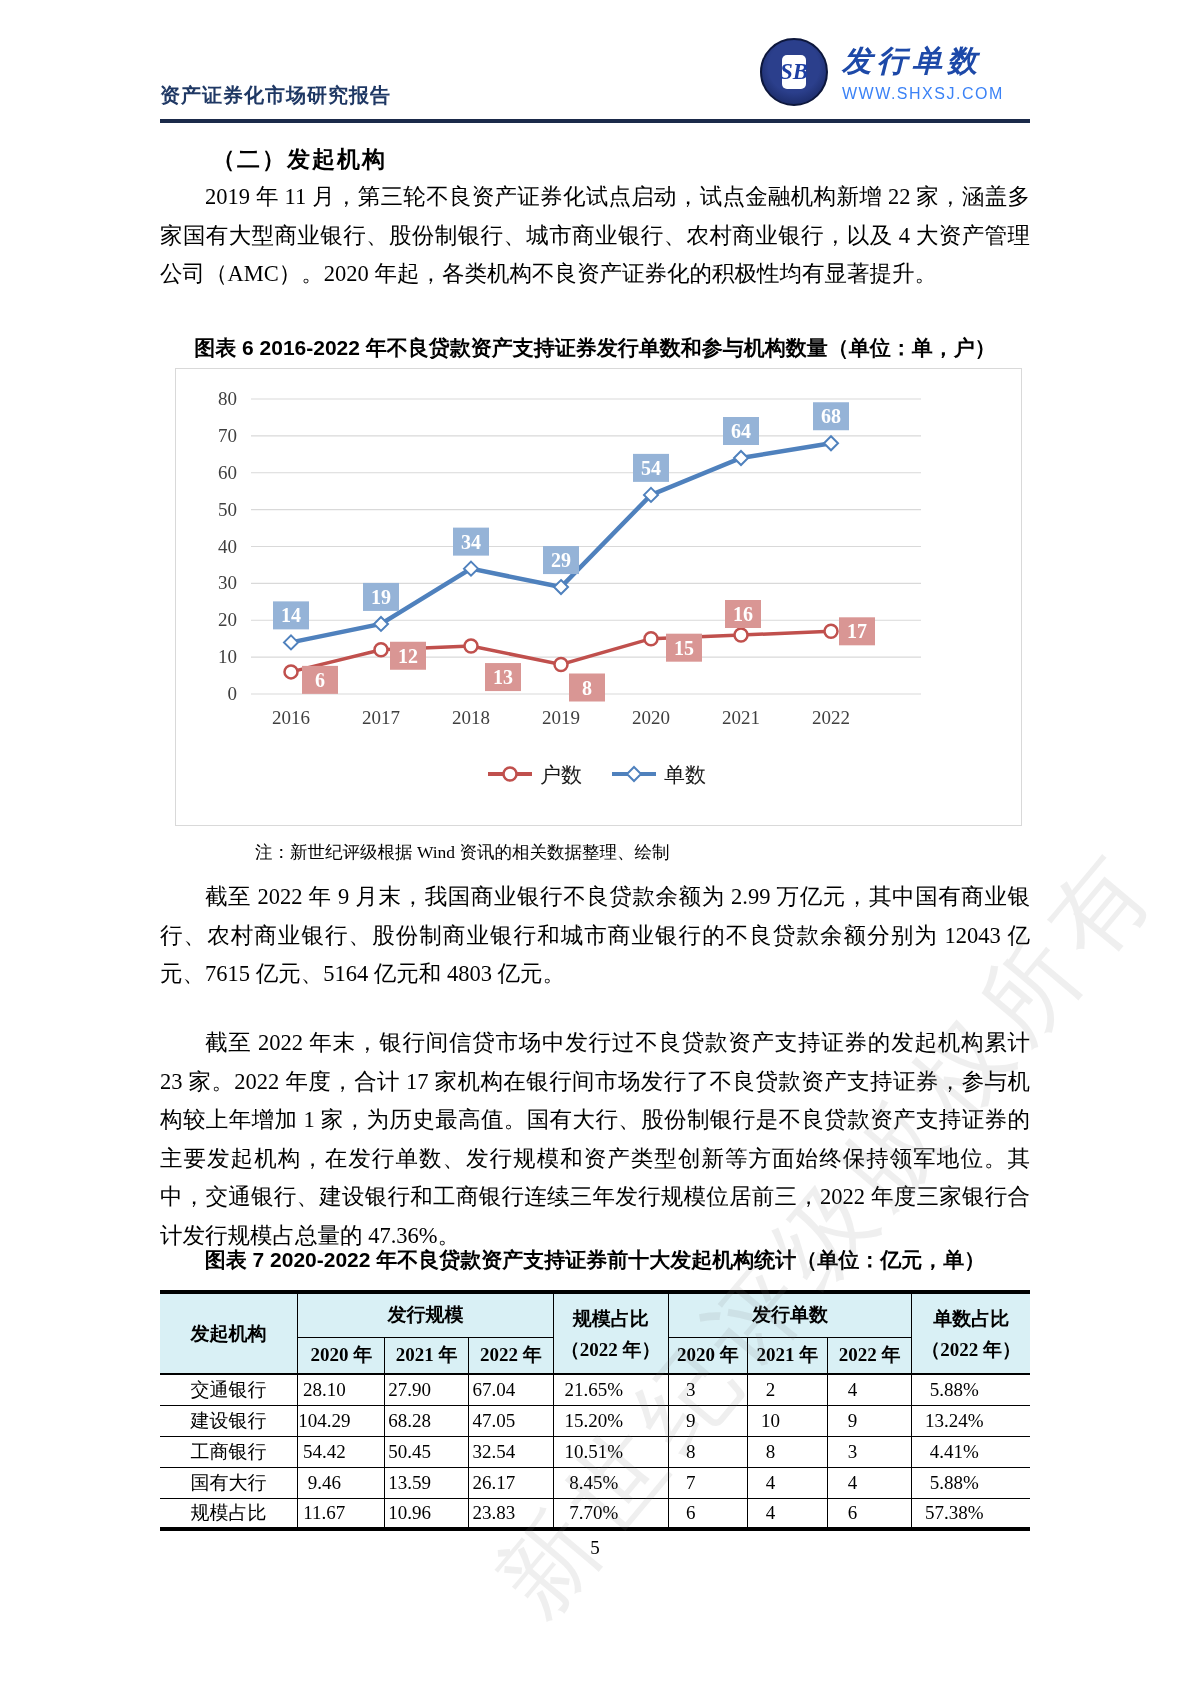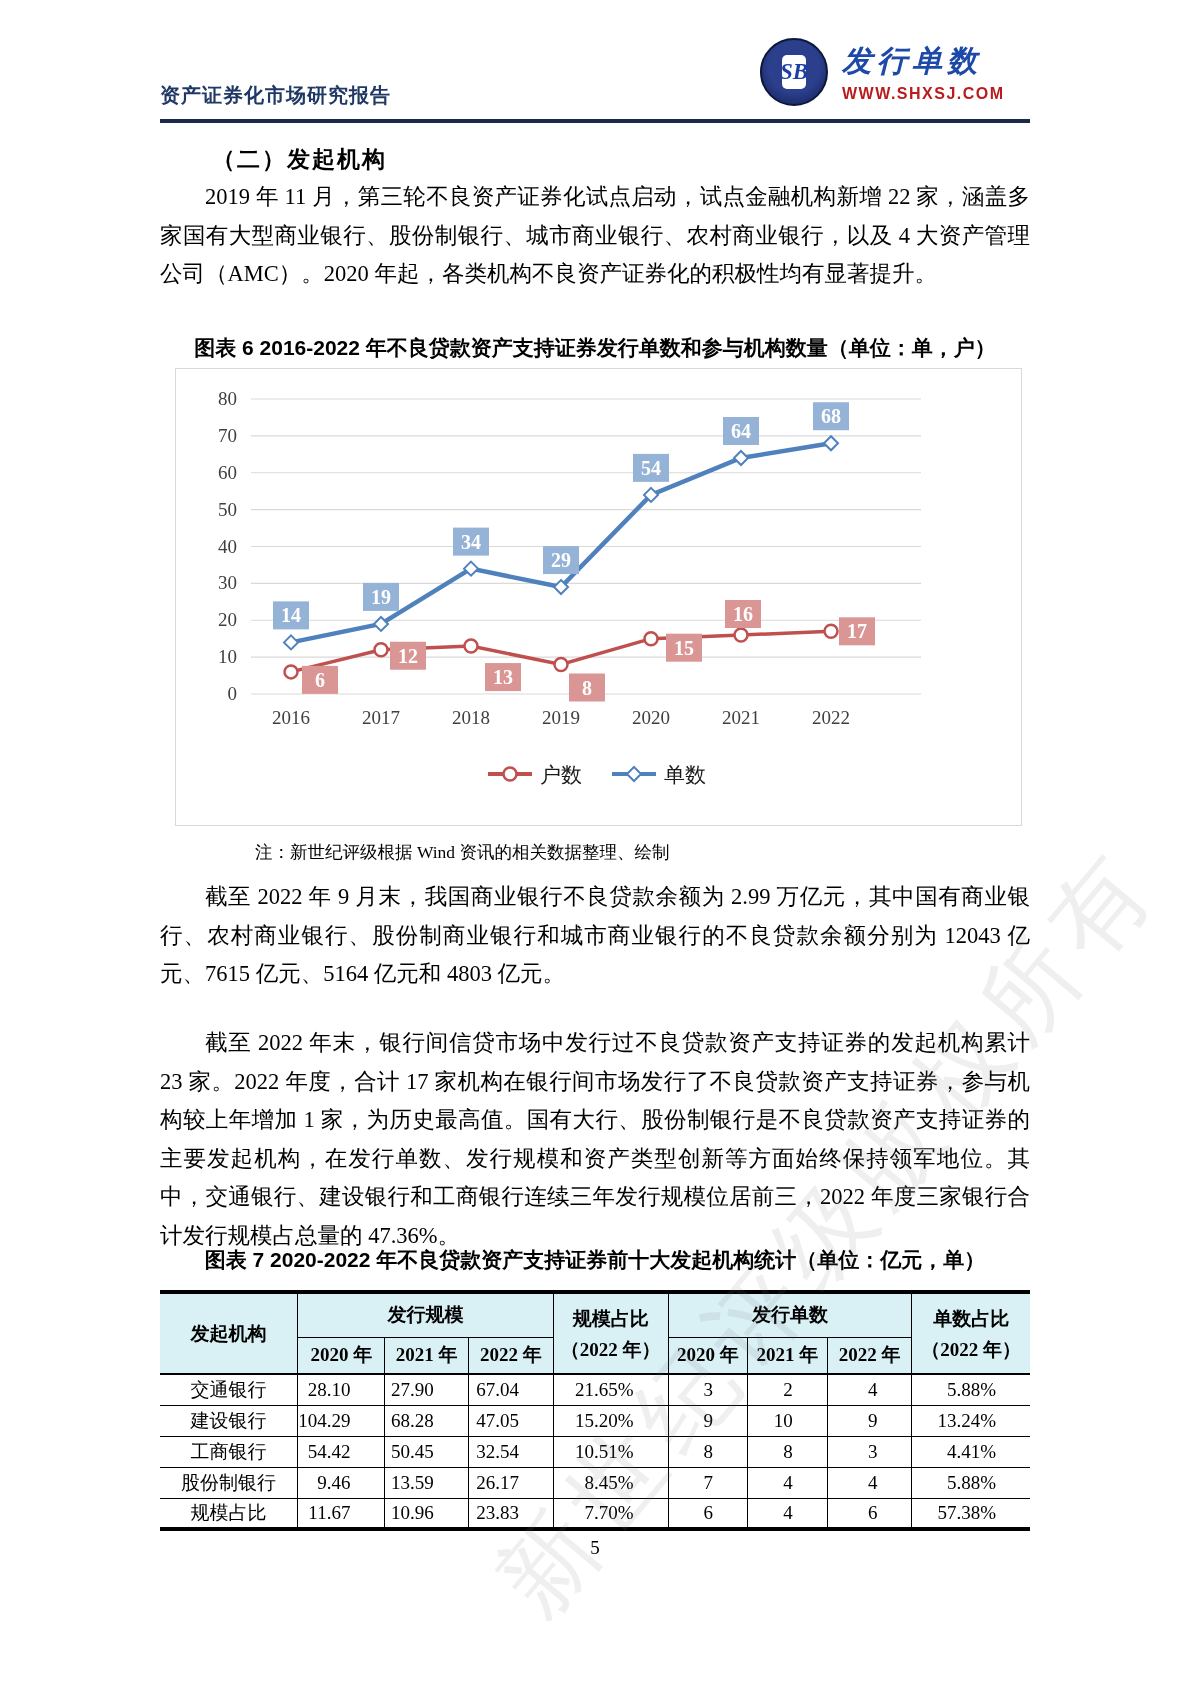--- a/index.html
+++ b/index.html
@@ -10,21 +10,21 @@
   .report-title{position:absolute;left:160px;top:82px;font-family:"Liberation Sans",sans-serif;
         font-weight:bold;font-size:20px;color:var(--accent,#1F3864);letter-spacing:1px}
   .header-rule{position:absolute;left:160px;top:119px;width:870px;height:4px;background:var(--rule,#1B2A4A)}
   .logo{position:absolute;left:760px;top:38px;display:flex;align-items:center;gap:14px}
   .logo-circle{width:68px;height:68px;border-radius:50%;
         background:radial-gradient(circle at 50% 42%,#2b3f8c 0 52%,#101d4e 100%);
         display:flex;align-items:center;justify-content:center;flex:none;border:2px solid #0d173c}
   .logo-inner{width:24px;height:34px;background:#fff;border-radius:5px;display:flex;align-items:center;
         justify-content:center;font-weight:bold;font-style:italic;font-size:23px;color:#1d3fa3}
   .logo-text .brand{font-size:30px;font-weight:bold;font-style:italic;color:#1d49a8;letter-spacing:5px}
-  .logo-text .site{font-size:16px;font-weight:bold;color:#b91c1c;letter-spacing:1.5px;
+  .logo-text .site{font-size:16px;font-weight:normal;color:#3b82f6;letter-spacing:1.5px;
         font-family:"Liberation Sans",sans-serif;margin-top:3px}
   
   .section-heading{position:absolute;left:212px;top:144px;font-size:23px;font-weight:bold;
         font-family:"Liberation Sans",sans-serif;letter-spacing:2px}
   .para{position:absolute;left:160px;width:870px;font-size:22.5px;line-height:38.5px;
         text-align:justify;text-indent:2em}
   #p1{top:178px}#p2{top:878px}#p3{top:1024px}
   .fig-title{position:absolute;left:160px;width:870px;text-align:center;font-weight:bold;
         font-size:21px;font-family:"Liberation Sans",sans-serif}
   #fig6-title{top:334px}#fig7-title{top:1246px}
@@ -41,21 +41,21 @@
         font-size:19px;border-top:4px solid #000;border-bottom:4px solid #000}
   .issuers-table th,.issuers-table td{border:1px solid #000}
   .issuers-table thead th{background:var(--thead-bg,#D9F0F5);font-weight:bold;text-align:center;padding:0 4px}
   .th-r1{height:45px}
   .row-years th{height:37px}
   .share-cell div{line-height:21px}
   .share-cell div:first-child{margin-bottom:10px}
   .issuers-table tbody td{height:31px}
   .issuers-table tbody tr:first-child td{border-top:2.5px solid #000}
   .c-org{text-align:center}
-  .c-num{text-align:right;padding-right:34px}
+  .c-num{text-align:center;padding-right:34px}
   .no-l{border-left:none!important}
   .no-r{border-right:none!important}
   
   .page-num{position:absolute;left:0;top:1537px;width:100%;text-align:center;font-size:19px}
   .watermark{position:absolute;left:470px;top:1560px;transform:rotate(-50deg);transform-origin:0 0;
         font-size:95px;letter-spacing:12px;color:rgba(120,120,120,0.12);white-space:nowrap;
         z-index:3;pointer-events:none}
 </style>
 </head>
 <body>
@@ -232,21 +232,21 @@
           <td class="c-num">54.42</td>
           <td class="c-num">50.45</td>
           <td class="c-num">32.54</td>
           <td class="c-num">10.51%</td>
           <td class="c-num">8</td>
           <td class="c-num">8</td>
           <td class="c-num">3</td>
           <td class="c-num no-r">4.41%</td>
         </tr>
         <tr>
-          <td class="c-org no-l">股份制银行</td>
+          <td class="c-org no-l">国有大行</td>
           <td class="c-num">9.46</td>
           <td class="c-num">13.59</td>
           <td class="c-num">26.17</td>
           <td class="c-num">8.45%</td>
           <td class="c-num">7</td>
           <td class="c-num">4</td>
           <td class="c-num">4</td>
           <td class="c-num no-r">5.88%</td>
         </tr>
         <tr>

